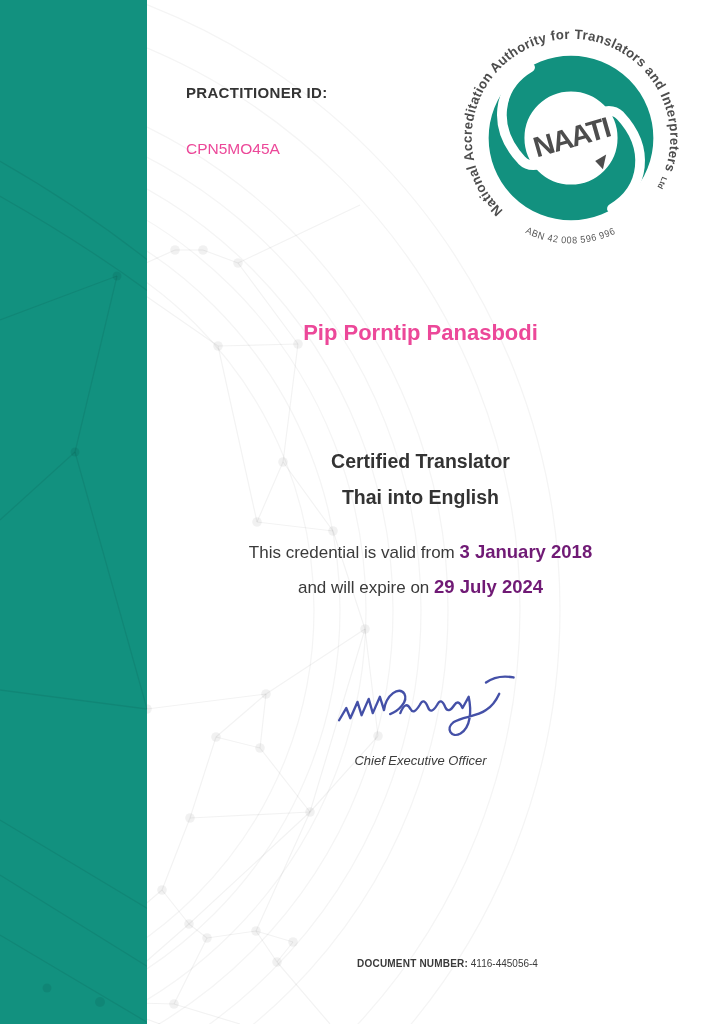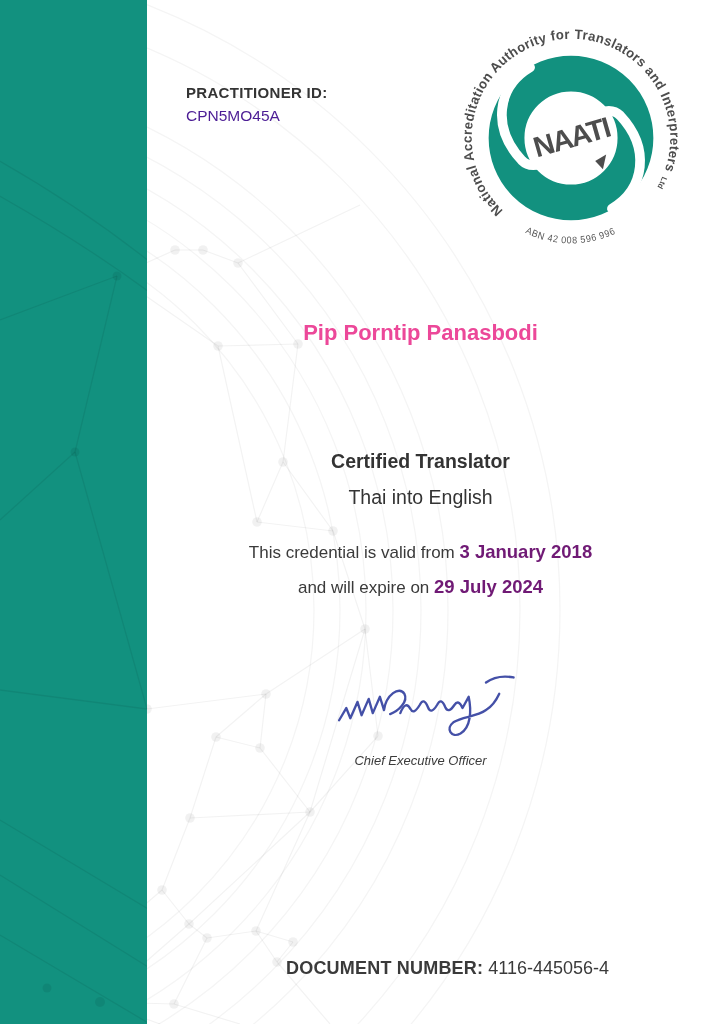--- a/index.html
+++ b/index.html
@@ -5,34 +5,34 @@
   html,body{margin:0;padding:0;}
   body{width:724px;height:1024px;position:relative;overflow:hidden;background:#fdfdfd;
        font-family:"Liberation Sans", sans-serif;color:var(--ink,#3a3a3a);}
   .page{position:absolute;inset:0;background:#ffffff;}
   .bg-net{position:absolute;inset:0;pointer-events:none;}
   .accent-band{position:absolute;left:0;top:0;width:147px;height:1024px;background:var(--accent,#12917f);}
   .band-overlay{position:absolute;left:0;top:0;width:147px;height:1024px;pointer-events:none;overflow:hidden;}
 
   .practitioner{position:absolute;left:186px;top:84px;}
   .practitioner .label{font-weight:bold;font-size:15px;letter-spacing:.3px;color:#343434;}
-  .practitioner .value{margin-top:6px;font-size:15.5px;color:#4c1d95;}
+  .practitioner .value{margin-top:39px;font-size:15.5px;color:#ec4899;}
 
   .logo{position:absolute;left:438px;top:5px;width:266px;height:266px;}
 
   .line{position:absolute;left:147px;right:0;text-align:center;padding-right:30px;}
   .name{top:320px;font-size:22px;font-weight:bold;color:#ec4899;}
   .statement{top:399px;font-size:17px;}
   .credential{top:450px;font-size:19.5px;font-weight:bold;color:#333;}
-  .language{top:486px;font-size:19.5px;font-weight:normal;color:#333;}
+  .language{top:486px;font-size:19.5px;font-weight:bold;color:#333;}
   .valid{top:541px;font-size:17px;}
   .expire{top:576px;font-size:17px;}
   .valid strong,.expire strong{font-size:18.5px;color:#701a75;}
   .ceo-title{top:753px;font-size:13px;font-style:italic;color:#3b3b3b;}
-  .footer{top:958px;font-size:18px;padding-right:4px;color:#3a3a3a;padding-left:28px;}
+  .footer{top:958px;font-size:10px;padding-right:4px;color:#3a3a3a;padding-left:28px;}
   .footer .lbl{font-weight:bold;letter-spacing:.2px;}
 
   .signature{position:absolute;left:333px;top:664px;width:204px;height:84px;}
 </style>
 </head>
 <body>
 
 <div class="page">
 
   <svg class="bg-net" width="724" height="1024" viewBox="0 0 724 1024">

